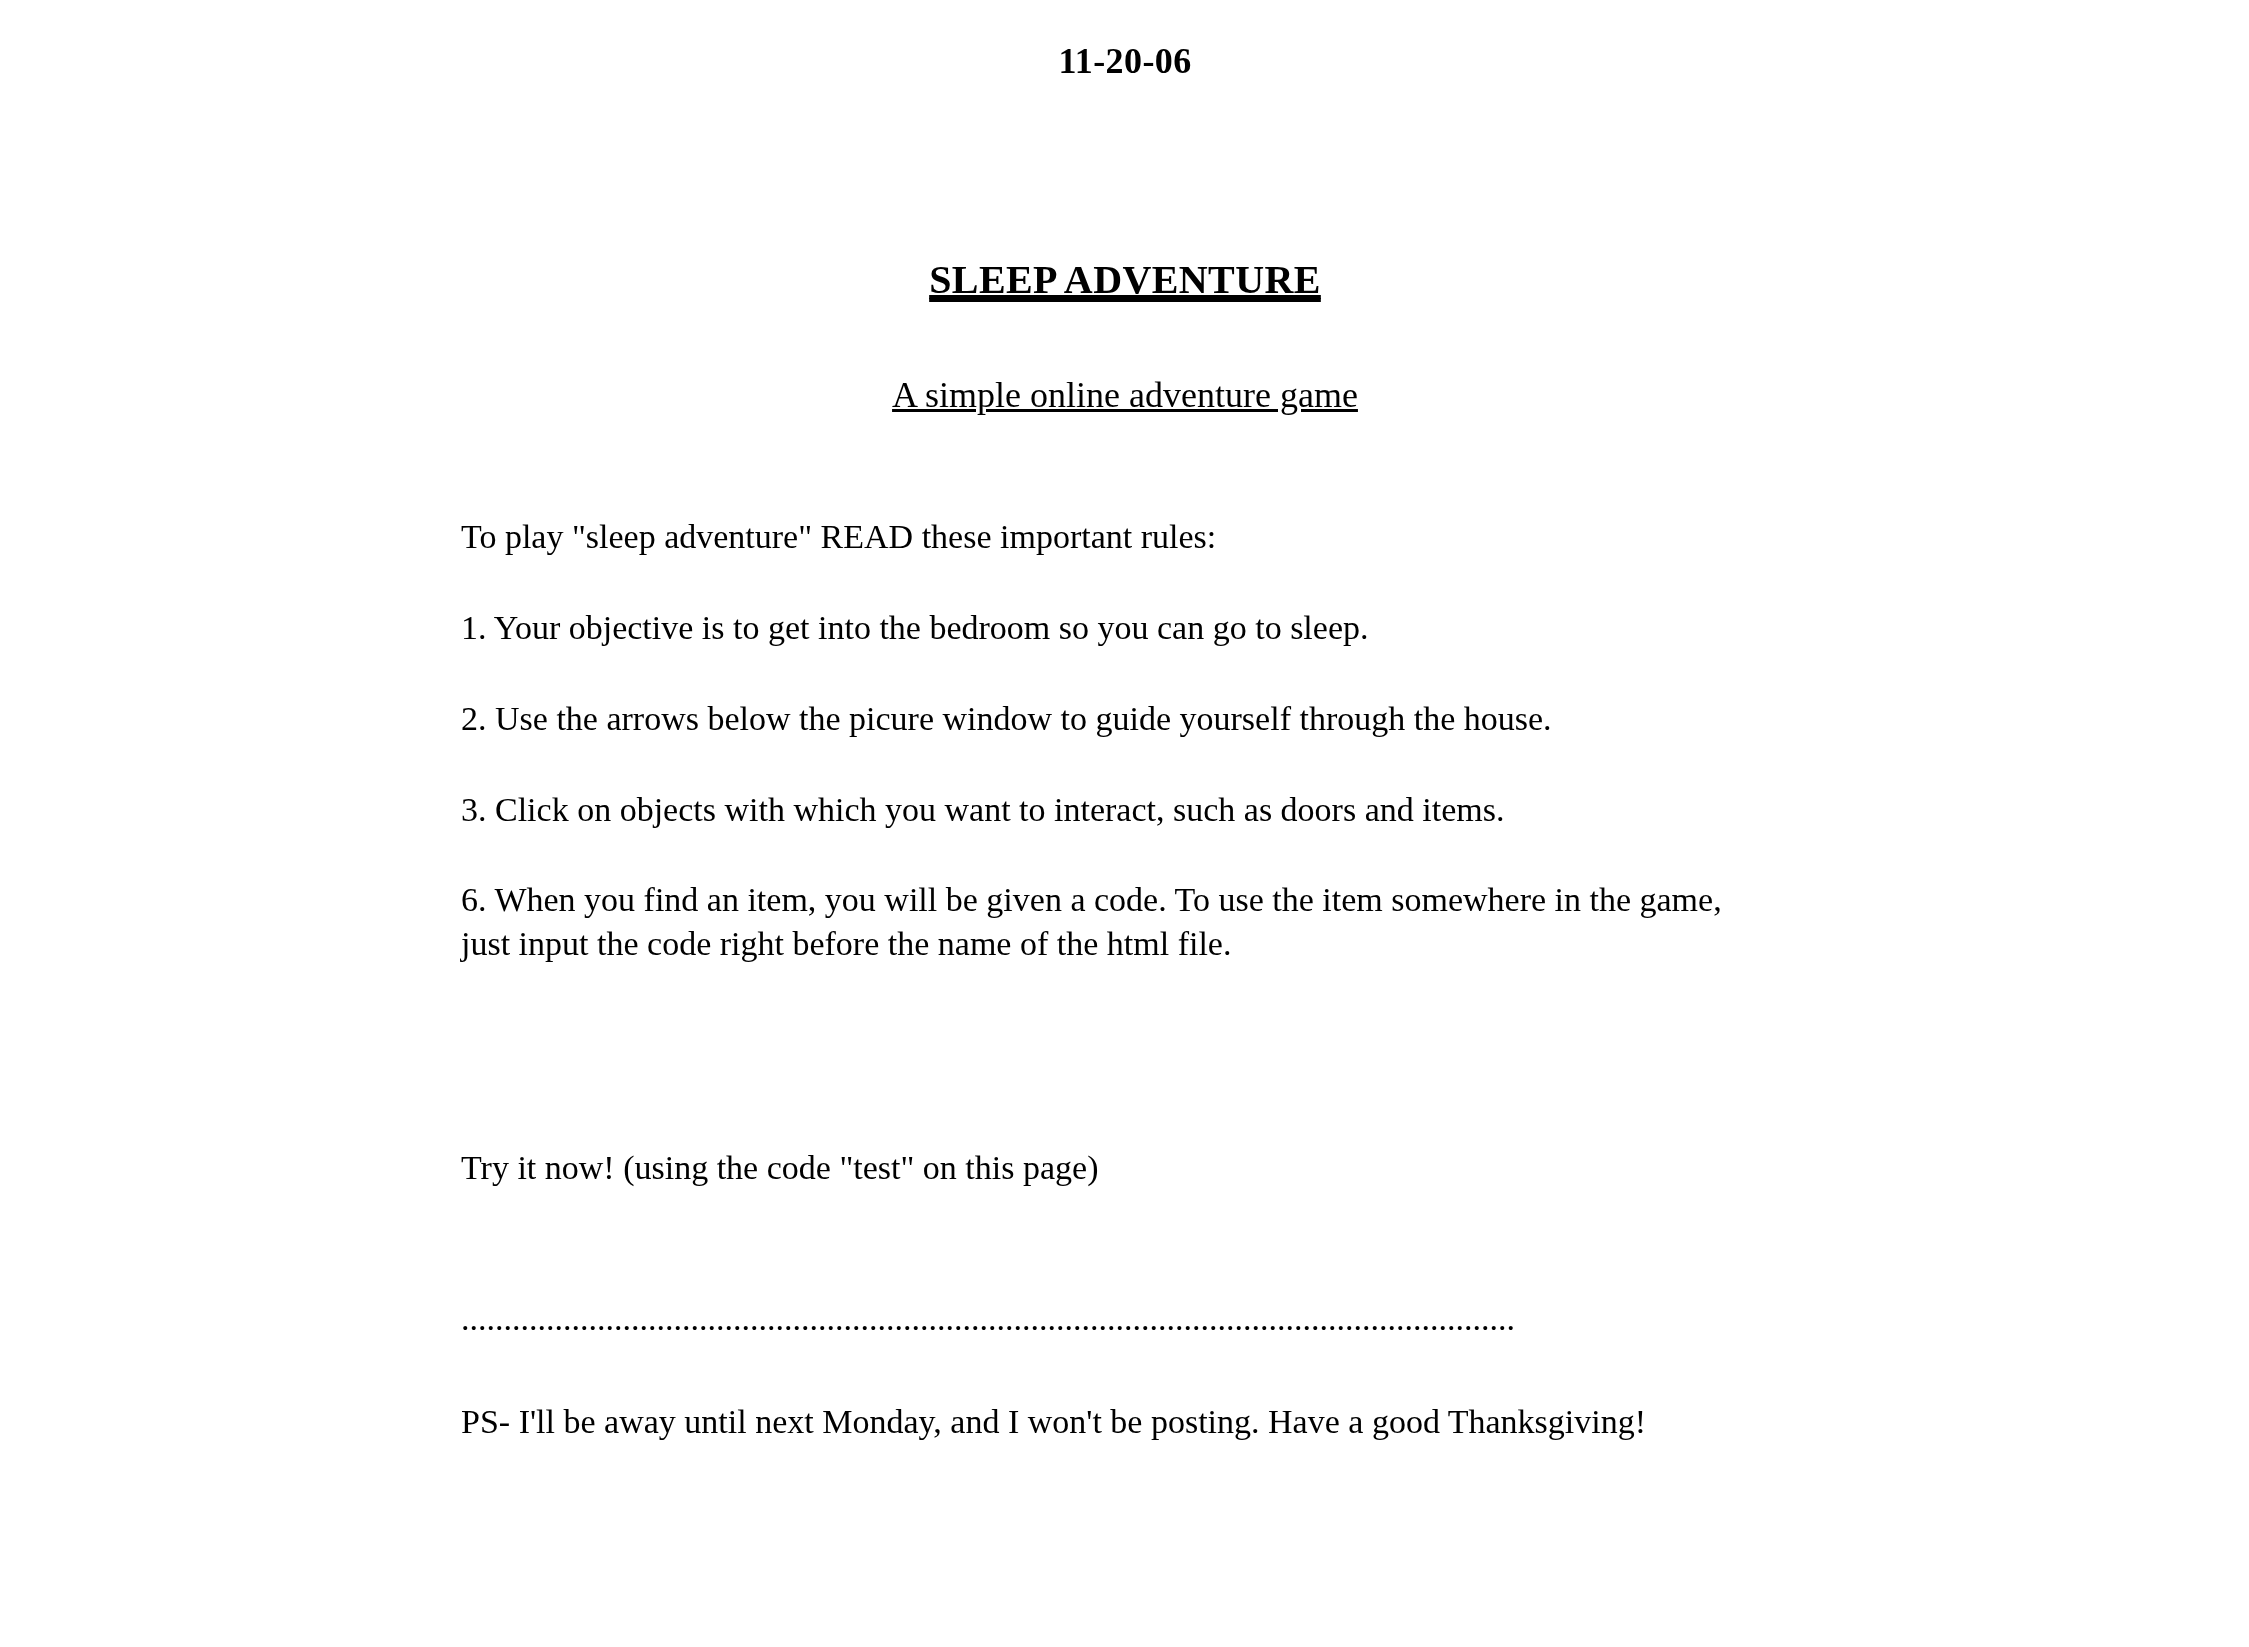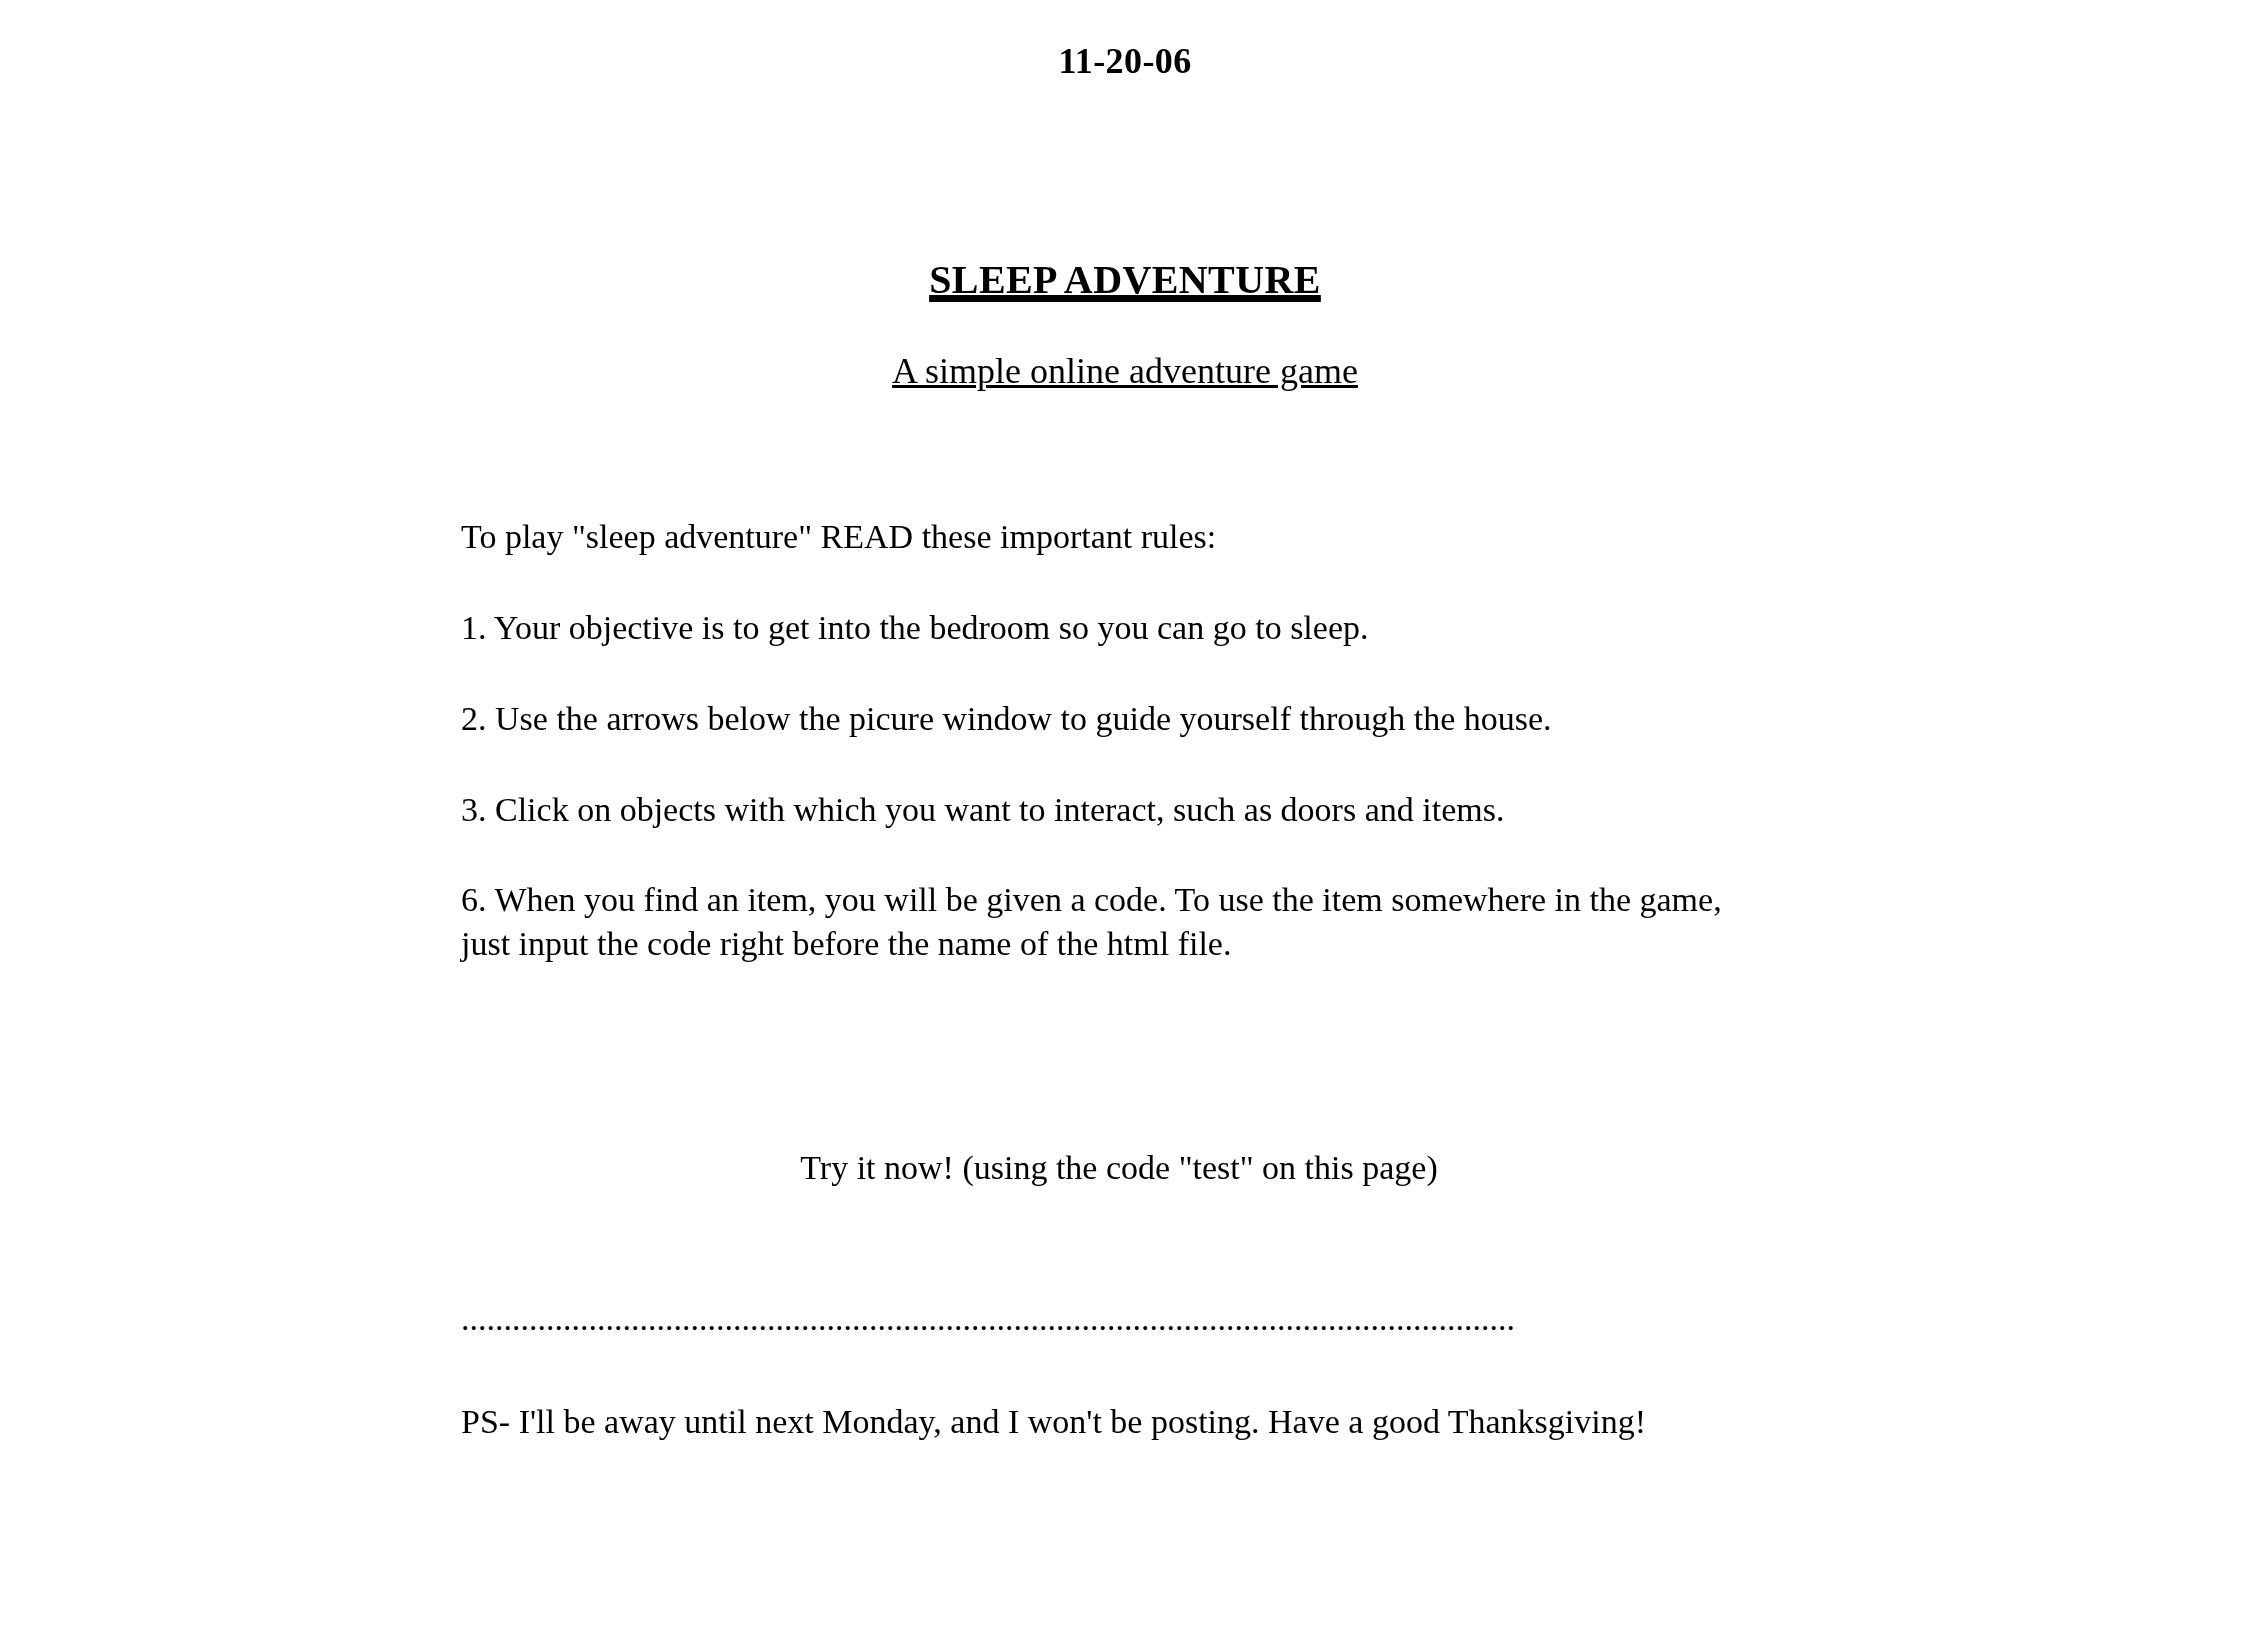--- a/index.html
+++ b/index.html
@@ -46,21 +46,21 @@
   }
   .doc-title {
     font-size: 40px;
     font-weight: bold;
     text-decoration: underline;
     text-underline-offset: 4.7px;
     letter-spacing: 0.4px;
     line-height: 1.15;
   }
   .doc-subtitle {
-    margin-top: 48px;
+    margin-top: 72px;
     font-size: 36px;
     font-weight: normal;
     line-height: 1.15;
   }
 
   
   .content {
     position: absolute;
     top: 515px;
     left: 461px;
@@ -75,21 +75,20 @@
   .para.wrap {
     margin-bottom: 47px;
   }
 
   
   .cta-line {
     position: absolute;
     top: 1146px;
     left: 461px;
     width: 1316px;
-    text-align: center;
     font-size: 34px;
     line-height: 1.29;
   }
 
   
   .dotted-sep {
     position: absolute;
     top: 1302px;
     left: 461px;
     width: 1331px;

